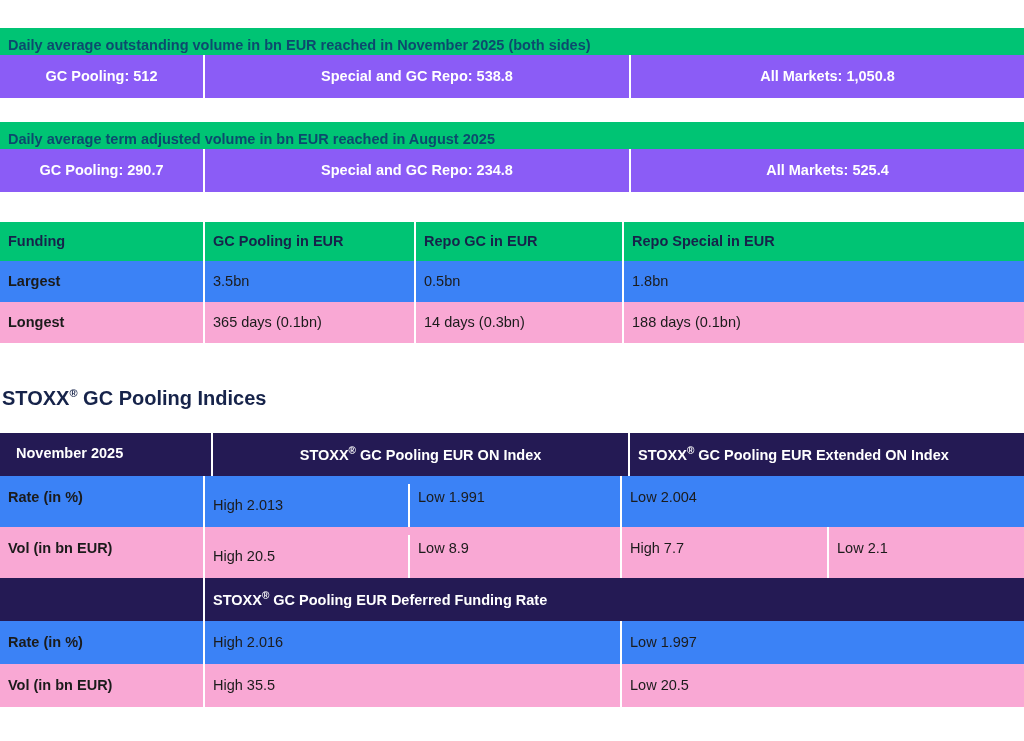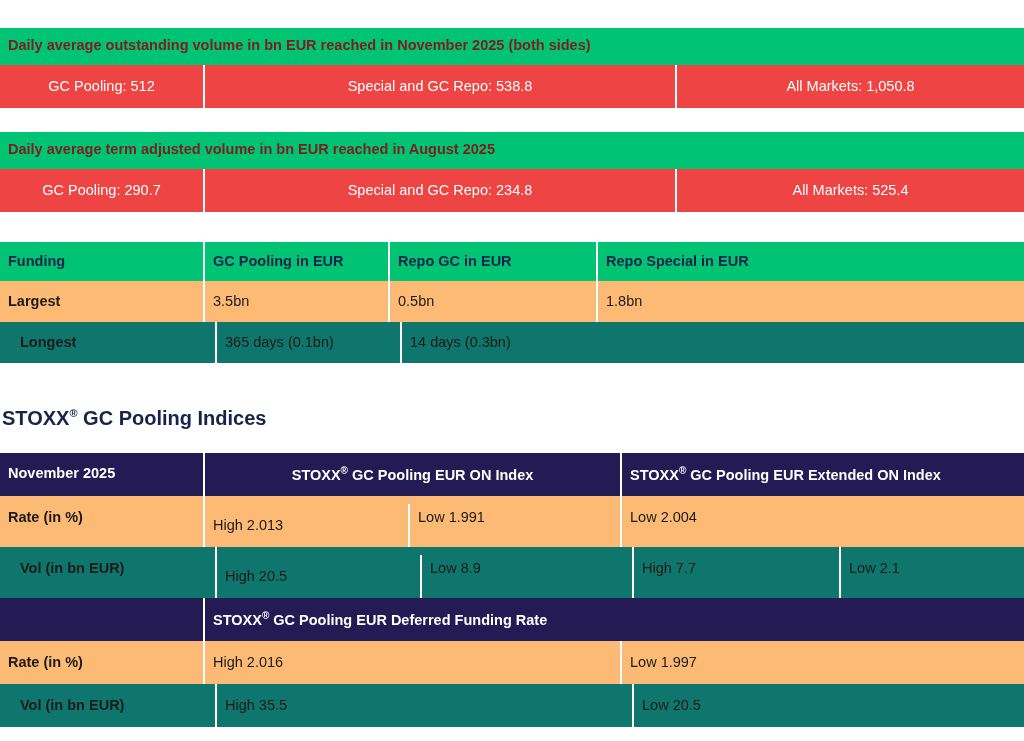--- a/index.html
+++ b/index.html
@@ -21,46 +21,46 @@
     background: #ffffff;
     padding-top: 28px;
     box-sizing: border-box;
   }
 
   
   .block { width: 1024px; }
 
   .green-bar {
     background: #00c474;
-    color: #7f1d1d;
-    font-weight: bold;
-    font-size: 14.5px;
-    padding: 10px 8px 11px 8px;
+    color: #0c4a6e;
+    font-weight: bold;
+    font-size: 14.5px;
+    padding: 10px 8px 1px 8px;
     box-sizing: border-box;
     line-height: 1.1;
   }
 
   .navy-row {
     display: flex;
     width: 100%;
-    background: #ef4444;
+    background: #8b5cf6;
     color: #ffffff;
-    font-weight: normal;
+    font-weight: bold;
     font-size: 14.5px;
     box-sizing: border-box;
   }
   .navy-row .cell {
     padding: 13px 8px 14px 8px;
     box-sizing: border-box;
     border-right: 2px solid #ffffff;
     text-align: center;
   }
   .navy-row .cell:last-child { border-right: none; }
   .navy-row .cell.c1 { width: 205px; }
-  .navy-row .cell.c2 { width: 472px; }
+  .navy-row .cell.c2 { width: 426px; }
   .navy-row .cell.c3 { flex: 1; }
 
   .spacer-24 { height: 24px; }
   .spacer-30 { height: 30px; }
 
   
   .trades-head {
     display: flex;
     background: #00c474;
     color: #16234a;
@@ -78,25 +78,25 @@
     font-size: 14.5px;
     color: #1b1b1b;
   }
   .trades-row .td {
     padding: 12px 8px 13px 8px;
     box-sizing: border-box;
     border-right: 2px solid #ffffff;
   }
   .trades-row .td:last-child { border-right: none; }
   .trades-row .td.label { font-weight: bold; }
-  .row-alt-a { background: #fdba74; }
-  .row-alt-b { background: #0f766e; padding-left: 12px; }
+  .row-alt-a { background: #3b82f6; }
+  .row-alt-b { background: #f9a8d4; }
 
   .col-a { width: 205px; }
-  .col-b { width: 185px; }
+  .col-b { width: 211px; }
   .col-c { width: 208px; }
   .col-d { flex: 1; }
 
   
   .section-title {
     font-size: 20px;
     font-weight: bold;
     color: #16234a;
     padding: 0 0 0 2px;
   }
@@ -105,20 +105,21 @@
     vertical-align: super;
   }
 
   
   .idx-head {
     display: flex;
     background: #241a54;
     color: #ffffff;
     font-weight: bold;
     font-size: 14.5px;
+    padding-left: 8px;
   }
   .idx-head .th {
     padding: 12px 8px 13px 8px;
     box-sizing: border-box;
     border-right: 2px solid #ffffff;
   }
   .idx-head .th:last-child { border-right: none; }
   .idx-head sup { font-size: 10px; vertical-align: super; }
 
   .idx-row {
@@ -197,20 +198,21 @@
     <div class="trades-row row-alt-a">
       <div class="td label col-a">Largest</div>
       <div class="td col-b">3.5bn</div>
       <div class="td col-c">0.5bn</div>
       <div class="td col-d">1.8bn</div>
     </div>
     <div class="trades-row row-alt-b">
       <div class="td label col-a">Longest</div>
       <div class="td col-b">365 days (0.1bn)</div>
       <div class="td col-c">14 days (0.3bn)</div>
+      <div class="td col-d">188 days (0.1bn)</div>
     </div>
   </div>
 
   <div style="height:44px;"></div>
 
   <div class="section-title">
     <span>STOXX</span><sup>®</sup><span> GC Pooling Indices</span>
   </div>
 
   <div style="height:23px;"></div>

